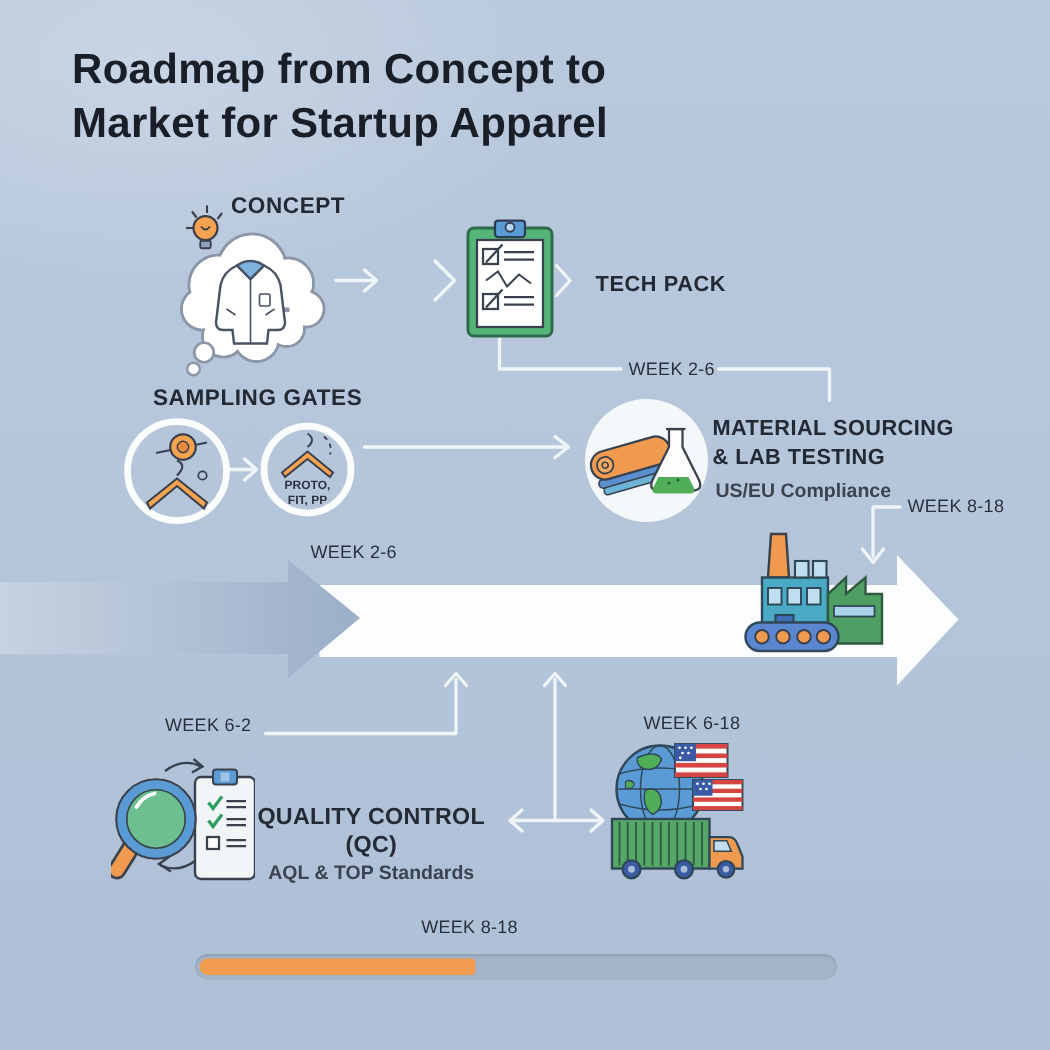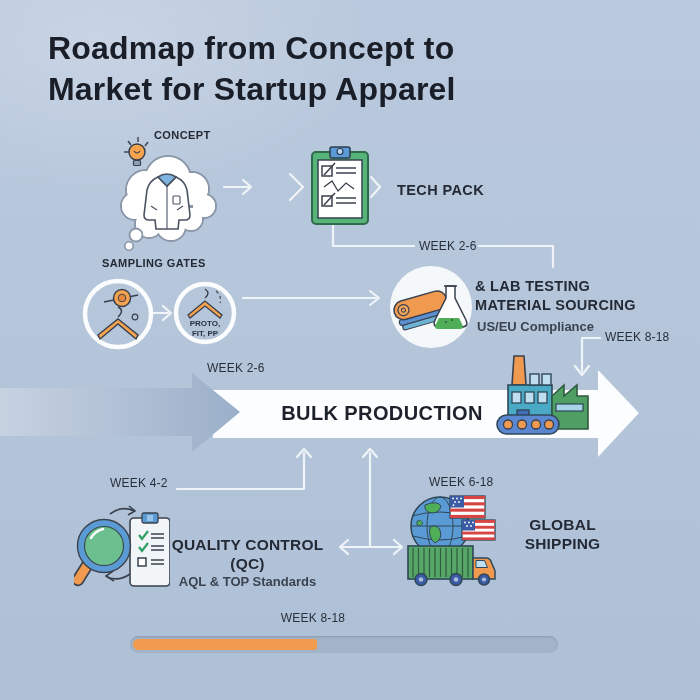--- a/index.html
+++ b/index.html
@@ -9,23 +9,23 @@
     background:linear-gradient(180deg,#bac9dd 0%,#b4c5da 55%,#aec0d6 100%);
   }
   #canvas::before{
     content:"";position:absolute;inset:0;
     background:radial-gradient(420px 240px at 14% 6%,rgba(255,255,255,.22),rgba(255,255,255,0) 65%);
     pointer-events:none;
   }
   .abs{position:absolute;}
   .title{
     left:48px;top:28px;width:420px;
-    font-size:32px;line-height:1.27;font-weight:700;color:#191e28;letter-spacing:.2px;
-  }
-  .lbl{font-weight:700;color:#242a35;font-size:11px;letter-spacing:.4px;}
+    font-size:28px;line-height:1.27;font-weight:700;color:#191e28;letter-spacing:.2px;
+  }
+  .lbl{font-weight:700;color:#242a35;font-size:15px;letter-spacing:.4px;}
   .lbl-lg{font-weight:700;color:#242a35;font-size:14.5px;letter-spacing:.3px;line-height:1.32;}
   .week{font-weight:400;color:#2a303b;font-size:12px;letter-spacing:.2px;}
   .sub{font-weight:700;color:#3b4350;font-size:13px;}
   .band-text{font-weight:700;color:#1c212b;font-size:20px;letter-spacing:.4px;}
   .center{text-align:center;}
   .gate-text{font-size:8px;font-weight:700;color:#2a3140;line-height:1.2;}
   .qc-block,.ship-block{line-height:1.25;}
   .qc-block .lbl-big,.ship-block .lbl-big{font-weight:700;color:#242a35;font-size:15.5px;letter-spacing:.2px;}
   #progress-track{
     left:130px;top:636px;width:428px;height:17px;border-radius:9px;
@@ -184,47 +184,46 @@
       <circle cx="15.5" cy="41.5" r="5.5" fill="#f4a85f" stroke="#39414e" stroke-width="1.2"></circle>
       <circle cx="15.5" cy="41.5" r="2" fill="none" stroke="#39414e" stroke-width="1"></circle>
     </g>
     <path d="M58,22 h9 v12 l11,22 q3,7 -4.5,7 h-22 q-7.5,0 -4.5,-7 l11,-22 z" fill="#fdfdfd" stroke="#39414e" stroke-width="1.5"></path>
     <path d="M51,54 l-3.5,7 q-1.5,4 2.5,4 h22 q4,0 2.5,-4 l-3.5,-7 z" fill="#4fae57"></path>
     <path d="M56,22 h13" stroke="#39414e" stroke-width="1.5"></path>
     <circle cx="58" cy="58" r="1" fill="#2f5a40"></circle>
       <circle cx="64" cy="56" r="1" fill="#2f5a40"></circle>
   </svg>
   <div class="abs lbl-lg" style="left:475px;top:277px">
+    <div>MATERIAL SOURCING</div>
     <div>&amp; LAB TESTING</div>
-    <div>MATERIAL SOURCING</div>
   </div>
   <div class="abs sub" style="left:477px;top:319px">US/EU Compliance</div>
   <div class="abs week" style="left:605px;top:330px">WEEK 8-18</div>
 
   <div class="abs week" style="left:207px;top:361px">WEEK 2-6</div>
-  <div class="abs band-text center" style="left:272px;top:402px;width:220px">BULK PRODUCTION</div>
   <svg class="abs" style="left:480px;top:352px" width="150" height="85" viewBox="0 0 150 85">
     <polygon points="34,4 44,4 46,33 32,33" fill="#f09a50" stroke="#39414e" stroke-width="1.6"></polygon>
     <rect x="28" y="33" width="44" height="44" fill="#4aa9c4" stroke="#2f4858" stroke-width="1.6"></rect>
     <rect x="50" y="22" width="9" height="11" fill="#bfdef0" stroke="#2f4858" stroke-width="1.4"></rect>
     <rect x="62" y="22" width="9" height="11" fill="#bfdef0" stroke="#2f4858" stroke-width="1.4"></rect>
     <rect x="32" y="40" width="9" height="11" fill="#bfdef0" stroke="#2f4858" stroke-width="1.3"></rect>
     <rect x="45" y="40" width="9" height="11" fill="#bfdef0" stroke="#2f4858" stroke-width="1.3"></rect>
     <rect x="58" y="40" width="9" height="11" fill="#bfdef0" stroke="#2f4858" stroke-width="1.3"></rect>
     <rect x="37" y="58" width="12" height="19" fill="#3f6db8" stroke="#2f4858" stroke-width="1.4"></rect>
     <path d="M72,77 V44 L84,33 V44 L97,33 V44 H108 V77 Z" fill="#4f9e63" stroke="#2f5a40" stroke-width="1.6"></path>
     <rect x="76" y="52" width="27" height="7" fill="#a8d4ea" stroke="#2f4858" stroke-width="1.2"></rect>
     <rect x="17" y="63" width="62" height="19" rx="9.5" fill="#5b86d0" stroke="#2f4858" stroke-width="1.6"></rect>
     <circle cx="28" cy="72.5" r="4.5" fill="#f09a50" stroke="#39414e" stroke-width="1.3"></circle>
     <circle cx="42" cy="72.5" r="4.5" fill="#f09a50" stroke="#39414e" stroke-width="1.3"></circle>
     <circle cx="56" cy="72.5" r="4.5" fill="#f09a50" stroke="#39414e" stroke-width="1.3"></circle>
     <circle cx="69" cy="72.5" r="4.5" fill="#f09a50" stroke="#39414e" stroke-width="1.3"></circle>
   </svg>
 
-  <div class="abs week" style="left:110px;top:476px">WEEK 4-2</div>
+  <div class="abs week" style="left:110px;top:476px">WEEK 6-2</div>
   <svg class="abs" style="left:74px;top:502px" width="96" height="94" viewBox="0 0 96 94">
     <path d="M36,12 Q48,3 60,9" fill="none" stroke="#39414e" stroke-width="1.6"></path>
     <path d="M55,4 L61,9 L54,13" fill="none" stroke="#39414e" stroke-width="1.6"></path>
     <rect x="56" y="16" width="40" height="68" rx="4" fill="#f2f5f7" stroke="#39414e" stroke-width="1.6"></rect>
     <rect x="68" y="11" width="16" height="10" rx="2" fill="#5b9bd5" stroke="#39414e" stroke-width="1.3"></rect>
     <rect x="73" y="13" width="6" height="6" fill="#9cc4e8"></rect>
     <path d="M65,33 l3,4 l6,-8" fill="none" stroke="#2f9e62" stroke-width="2.2"></path>
     <path d="M77,32 H90 M77,36 H90" stroke="#39414e" stroke-width="1.5"></path>
     <path d="M65,45 l3,4 l6,-8" fill="none" stroke="#2f9e62" stroke-width="2.2"></path>
     <path d="M77,44 H90 M77,48 H90" stroke="#39414e" stroke-width="1.5"></path>
@@ -286,21 +285,20 @@
       <path d="M77,71.5 h8.5 l3,7 h-11.5 z" fill="#bfdef0" stroke="#2f4858" stroke-width="1"></path>
       <circle cx="22" cy="90.5" r="6" fill="#3b5ba5" stroke="#2f4858" stroke-width="1.5"></circle>
       <circle cx="57" cy="90.5" r="6" fill="#3b5ba5" stroke="#2f4858" stroke-width="1.5"></circle>
       <circle cx="85" cy="90.5" r="5.5" fill="#3b5ba5" stroke="#2f4858" stroke-width="1.5"></circle>
       <circle cx="22" cy="90.5" r="2.3" fill="#a9bdd9"></circle>
         <circle cx="57" cy="90.5" r="2.3" fill="#a9bdd9"></circle>
         <circle cx="85" cy="90.5" r="2.1" fill="#a9bdd9"></circle>
     </g>
   </svg>
   <div class="abs center ship-block" style="left:495px;top:515px;width:135px">
-    <div class="lbl-big">GLOBAL SHIPPING</div>
   </div>
 
   <div class="abs week center" style="left:258px;top:611px;width:110px">WEEK 8-18</div>
   <div class="abs" id="progress-track">
     <div id="progress-fill" style="width: 43%;"></div>
   </div>
 
 </div>
 
 </body></html>

